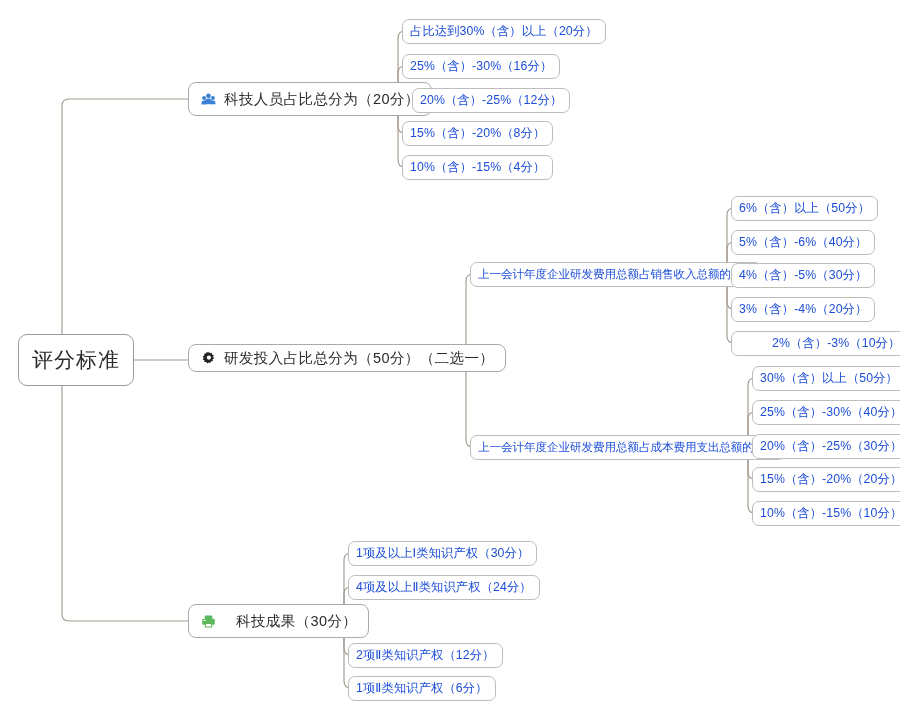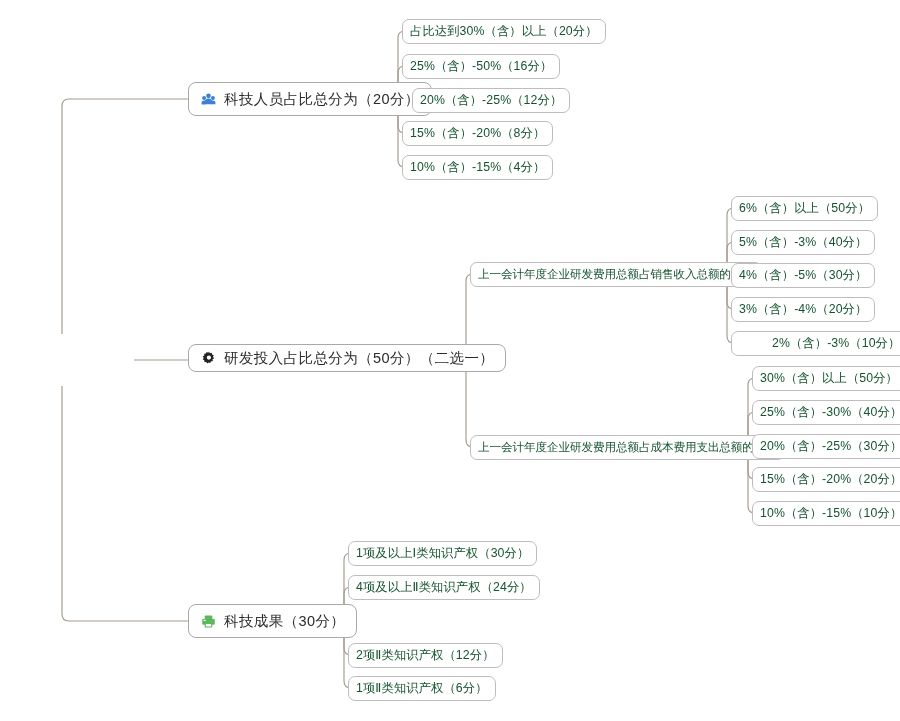--- a/index.html
+++ b/index.html
@@ -47,21 +47,21 @@
     font-size: 14.5px;
     padding: 0 11px;
     letter-spacing: .4px;
   }
   .node.leaf {
     border: 1px solid #bdbdbd;
     border-radius: 7px;
     font-size: 12.3px;
     padding: 0 7px;
     letter-spacing: .1px;
-    color: #14532d;
+    color: #1d4ed8;
     justify-content: flex-end;
   }
   .node.leaf.wide {
     font-size: 11.6px;
     letter-spacing: -0.1px;
   }
   .node-icon {
     display: inline-flex;
     align-items: center;
     justify-content: center;
@@ -95,38 +95,41 @@
       <path d="M785 447 H752" fill="none" stroke="#a39a8e" stroke-width="1.15" stroke-linecap="butt"></path>
       <path d="M785 447 H741 Q748 447 748 454 V472 Q748 479 755 479 H752" fill="none" stroke="#a39a8e" stroke-width="1.15" stroke-linecap="butt"></path>
       <path d="M785 447 H741 Q748 447 748 454 V506 Q748 513 755 513 H752" fill="none" stroke="#a39a8e" stroke-width="1.15" stroke-linecap="butt"></path>
       <path d="M62 386 V614 Q62 621 69 621 H188" fill="none" stroke="#a39a8e" stroke-width="1.15" stroke-linecap="butt"></path>
       <path d="M357 621 H337 Q344 621 344 614 V560 Q344 553 351 553 H348" fill="none" stroke="#a39a8e" stroke-width="1.15" stroke-linecap="butt"></path>
       <path d="M357 621 H337 Q344 621 344 614 V594 Q344 587 351 587 H348" fill="none" stroke="#a39a8e" stroke-width="1.15" stroke-linecap="butt"></path>
       <path d="M357 621 H348" fill="none" stroke="#a39a8e" stroke-width="1.15" stroke-linecap="butt"></path>
       <path d="M357 621 H337 Q344 621 344 628 V648 Q344 655 351 655 H348" fill="none" stroke="#a39a8e" stroke-width="1.15" stroke-linecap="butt"></path>
       <path d="M357 621 H337 Q344 621 344 628 V681 Q344 688 351 688 H348" fill="none" stroke="#a39a8e" stroke-width="1.15" stroke-linecap="butt"></path>
     </svg>
+<div class="node root" style="left: 18px; height: 52px; top: 334px;">
+      <span class="node-label">评分标准</span>
+    </div>
     <div class="node branch" style="left: 188px; height: 34px; top: 82px;">
       <span class="node-icon">
         <svg viewBox="0 0 16 16" width="15" height="15">
           <circle cx="8" cy="4.1" r="2.5" fill="#3b82d6"></circle>
           <circle cx="3.3" cy="6.4" r="2.1" fill="#3b82d6"></circle>
           <circle cx="12.7" cy="6.4" r="2.1" fill="#3b82d6"></circle>
           <path d="M8 7c2.4 0 4 1.6 4 3.6V13H4v-2.4C4 8.6 5.6 7 8 7z" fill="#3b82d6"></path>
           <path d="M3.3 9c1.1 0 2 .6 2.4 1.5-.5.6-.8 1.4-.8 2.2v.6H.6v-1.9C.6 9.9 1.8 9 3.3 9z" fill="#3b82d6"></path>
           <path d="M12.7 9c1.5 0 2.7.9 2.7 2.4V13h-4.3v-.6c0-.8-.3-1.6-.8-2.2C10.7 9.6 11.6 9 12.7 9z" fill="#3b82d6"></path>
         </svg>
       </span>
       <span class="node-label">科技人员占比总分为（20分）</span>
     </div>
     <div class="node leaf" style="left: 402px; height: 25px; top: 18.5px;">
       <span class="node-label">占比达到30%（含）以上（20分）</span>
     </div>
     <div class="node leaf" style="left: 402px; height: 25px; top: 53.5px;">
-      <span class="node-label">25%（含）-50%（16分）</span>
+      <span class="node-label">25%（含）-30%（16分）</span>
     </div>
     <div class="node leaf" style="left: 402px; height: 25px; top: 87.5px; margin-left: 10px;">
       <span class="node-label">20%（含）-25%（12分）</span>
     </div>
     <div class="node leaf" style="left: 402px; height: 25px; top: 120.5px;">
       <span class="node-label">15%（含）-20%（8分）</span>
     </div>
     <div class="node leaf" style="left: 402px; height: 25px; top: 154.5px;">
       <span class="node-label">10%（含）-15%（4分）</span>
     </div>
@@ -139,21 +142,21 @@
       </span>
       <span class="node-label">研发投入占比总分为（50分）（二选一）</span>
     </div>
     <div class="node leaf wide wide" style="left: 470px; height: 25px; top: 261.5px;">
       <span class="node-label">上一会计年度企业研发费用总额占销售收入总额的比例</span>
     </div>
     <div class="node leaf" style="left: 731px; height: 25px; top: 195.5px;">
       <span class="node-label">6%（含）以上（50分）</span>
     </div>
     <div class="node leaf" style="left: 731px; height: 25px; top: 229.5px;">
-      <span class="node-label">5%（含）-3%（40分）</span>
+      <span class="node-label">5%（含）-6%（40分）</span>
     </div>
     <div class="node leaf" style="left: 731px; height: 25px; top: 262.5px;">
       <span class="node-label">4%（含）-5%（30分）</span>
     </div>
     <div class="node leaf" style="left: 731px; height: 25px; top: 296.5px;">
       <span class="node-label">3%（含）-4%（20分）</span>
     </div>
     <div class="node leaf" style="left: 731px; height: 25px; top: 330.5px; padding-left: 40px;">
       <span class="node-label">2%（含）-3%（10分）</span>
     </div>
@@ -168,21 +171,21 @@
     </div>
     <div class="node leaf" style="left: 752px; height: 25px; top: 433.5px;">
       <span class="node-label">20%（含）-25%（30分）</span>
     </div>
     <div class="node leaf" style="left: 752px; height: 25px; top: 466.5px;">
       <span class="node-label">15%（含）-20%（20分）</span>
     </div>
     <div class="node leaf" style="left: 752px; height: 25px; top: 500.5px;">
       <span class="node-label">10%（含）-15%（10分）</span>
     </div>
-    <div class="node branch" style="left: 188px; height: 34px; top: 604px;">
+    <div class="node branch" style="left: 188px; height: 34px; top: 604px; gap: 12px;">
       <span class="node-icon">
         <svg viewBox="0 0 16 16" width="15" height="15">
           <rect x="4" y="1.6" width="8" height="3.6" rx="0.7" fill="#5cb85c"></rect>
           <rect x="1.3" y="5" width="13.4" height="6.4" rx="1.4" fill="#5cb85c"></rect>
           <rect x="4" y="9.4" width="8" height="4.9" rx="0.7" fill="#5cb85c"></rect>
           <rect x="5.2" y="10.6" width="5.6" height="2.6" rx="0.4" fill="#ffffff"></rect>
           <rect x="2.7" y="6.2" width="2.3" height="1.2" rx="0.4" fill="#ffffff"></rect>
         </svg>
       </span>
       <span class="node-label">科技成果（30分）</span>

